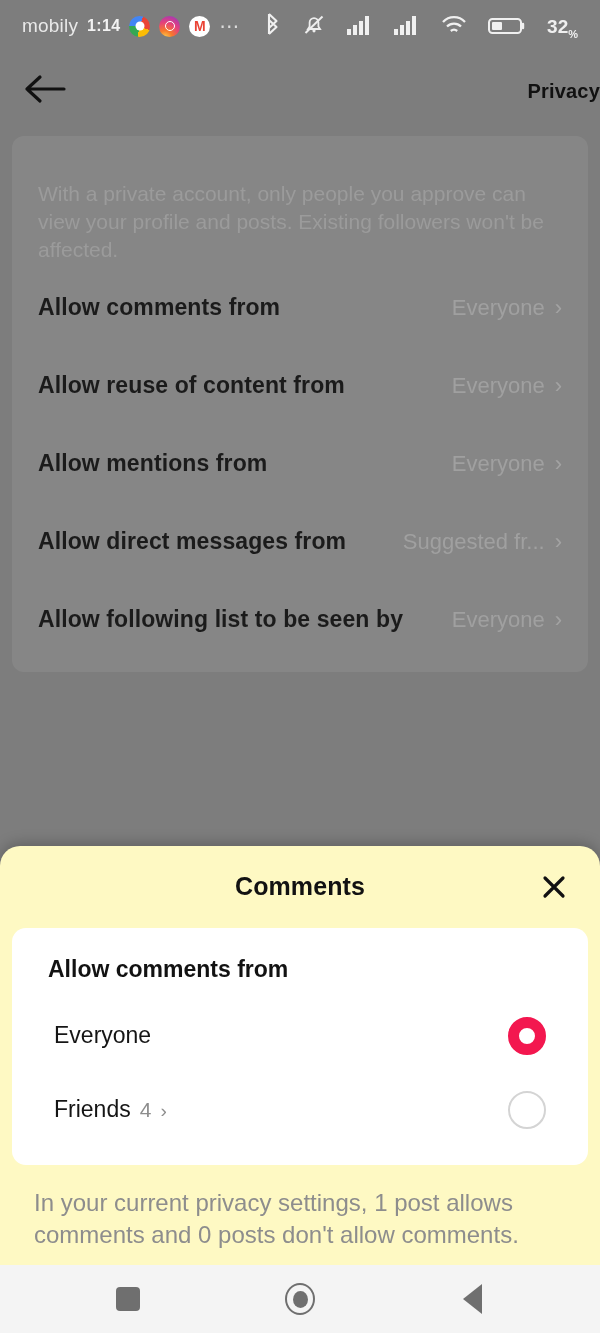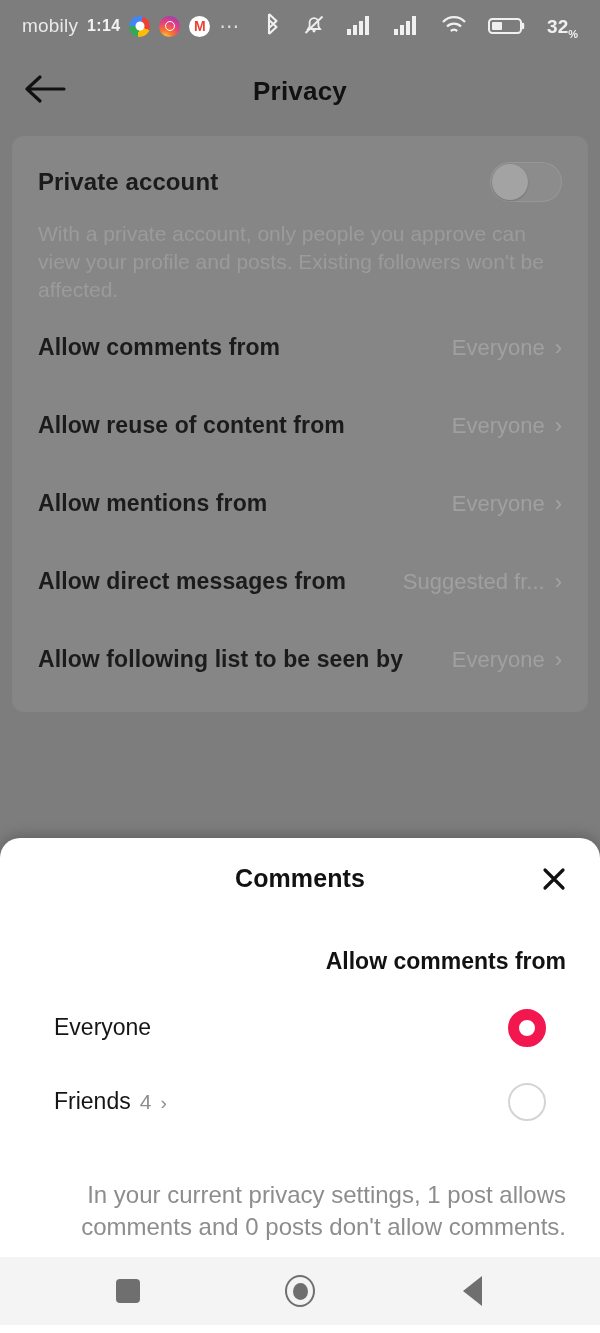--- a/index.html
+++ b/index.html
@@ -63,22 +63,22 @@
   .batt-pct { font-size:19px; color:#f0f0f0; font-weight:600; }
   .batt-pct sub { font-size:11px; }
 
   
   #app-header {
     height:78px; position:relative;
     display:flex; align-items:center;
   }
   #back-btn { position:absolute; left:24px; top:50%; transform:translateY(-50%); }
   #page-title {
-    width:100%; text-align:center;
-    font-size:26px; font-weight:700; color:#111;
+    width:100%; text-align:right;
+    font-size:20px; font-weight:700; color:#111;
     letter-spacing:.2px;
   }
 
   
   #settings-card {
     margin:6px 12px 0 12px;
     background:rgba(255,255,255,.075);
     border-radius:12px;
     padding:26px 26px 18px 26px;
   }
@@ -116,25 +116,24 @@
   .opt-value {
     font-size:22px; color:#a0a0a0;
     white-space:nowrap; overflow:hidden; text-overflow:ellipsis;
     max-width:210px;
   }
   .chev { font-size:22px; color:#a3a3a3; line-height:1; }
 
   
   #sheet {
     position:absolute; left:0; right:0; bottom:0;
-    background:#ffffff;
+    background:#fef9c3;
     border-radius:20px 20px 0 0;
     box-shadow:0 -3px 14px rgba(0,0,0,.22);
-    padding-bottom:8px;
-    text-align:right;
+    padding-bottom:0;
   }
   #sheet-header {
     height:82px; position:relative;
     display:flex; align-items:center; justify-content:center;
   }
   #sheet-title { font-size:25px; font-weight:700; color:#121212; letter-spacing:.1px; }
   #sheet-close {
     position:absolute; right:28px; top:50%; transform:translateY(-50%);
     width:36px; height:36px;
     display:flex; align-items:center; justify-content:center;
@@ -269,26 +268,20 @@
     <span id="back-btn">
       <svg width="44" height="30" viewBox="0 0 44 30">
           <path d="M3 15 H40 M3 15 L16 3 M3 15 L16 27" fill="none" stroke="#111" stroke-width="3.2" stroke-linecap="round" stroke-linejoin="round"></path>
         </svg>
     </span>
     <div id="page-title">Privacy</div>
   </div>
 
   <div id="settings-card">
 
-    <div id="private-row">
-      <span id="private-label">Private account</span>
-      <span id="private-toggle">
-        <span class="knob"></span>
-      </span>
-    </div>
 
     <div id="private-desc">With a private account, only people you approve can view your profile and posts. Existing followers won't be affected.</div>
 
     <div class="opt-row">
       <span class="opt-label">Allow comments from</span>
       <span class="opt-value-wrap">
         <span class="opt-value">Everyone</span>
         <span class="chev">›</span>
       </span>
     </div>

